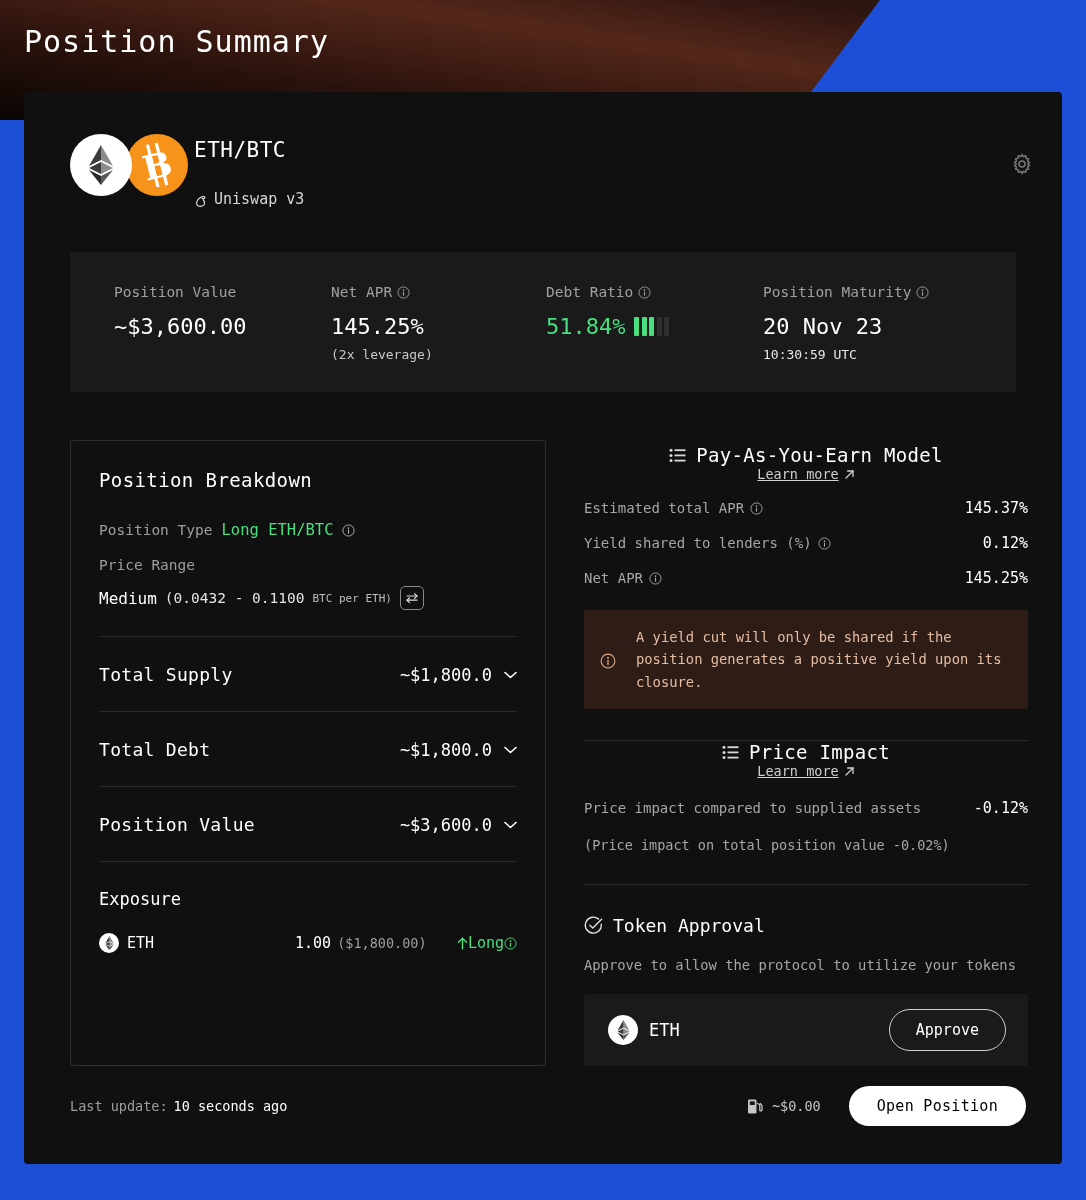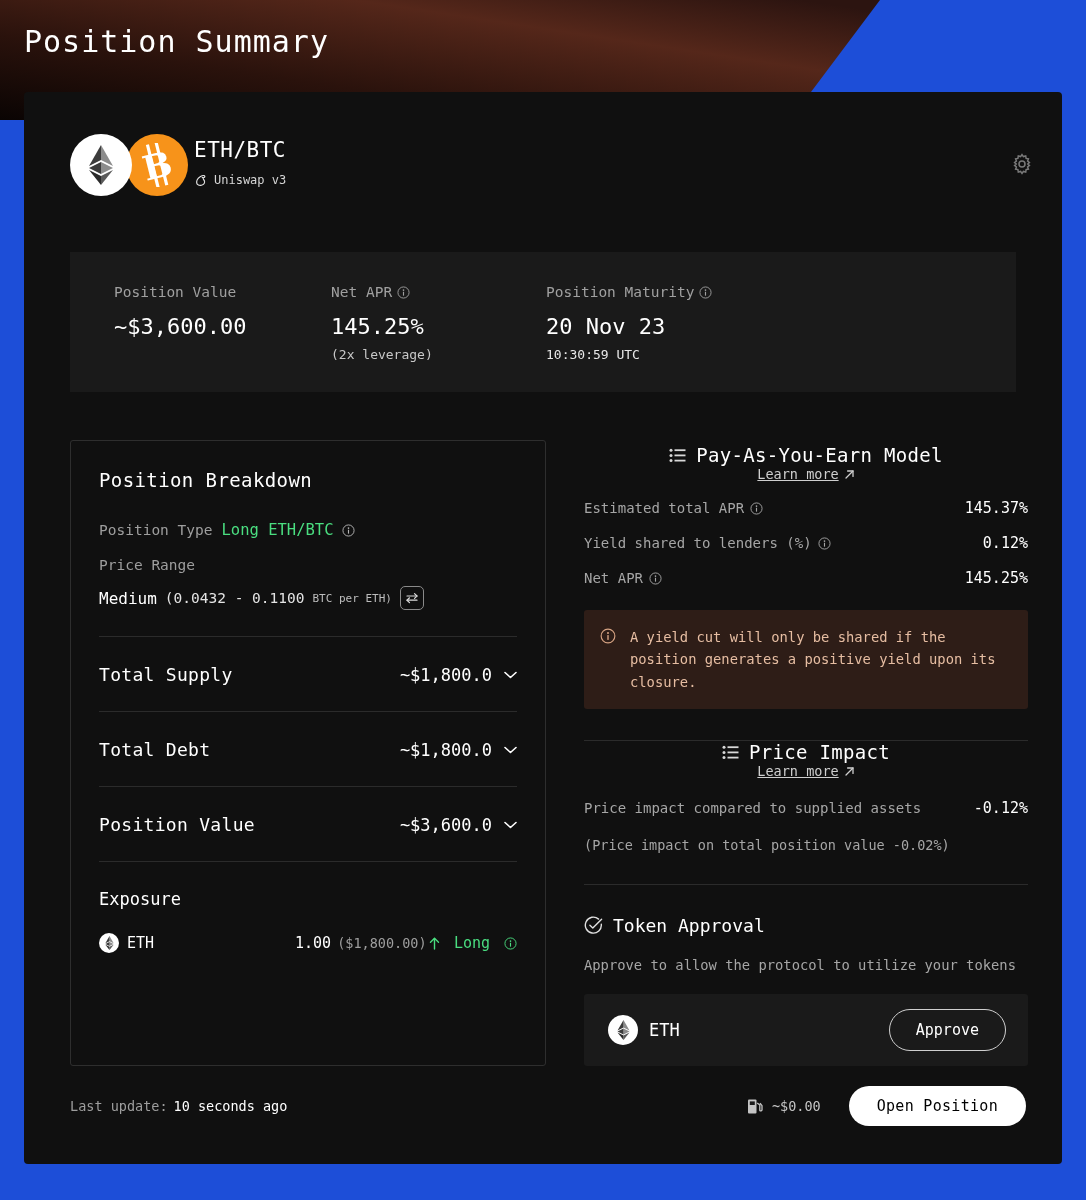--- a/index.html
+++ b/index.html
@@ -75,25 +75,25 @@
   .tok-eth { left: 0; background: #ffffff; z-index: 2; }
   .tok-btc { left: 56px; background: #f7931a; z-index: 1; }
 
   .pair-text { margin-left: 6px; padding-top: 4px; }
   .pair-name {
     font-size: 21px;
     color: #ffffff;
     letter-spacing: .5px;
   }
   .pair-proto {
-    margin-top: 11px;
-    font-size: 12px;
+    margin-top: 28px;
+    font-size: 15px;
     color: #d6d6d6;
     display: flex;
-    align-items: flex-start;
+    align-items: flex-end;
     gap: 6px;
   }
 
   .gear-btn {
     position: absolute;
     right: 28px; top: 60px;
     width: 24px; height: 24px;
     cursor: pointer;
     opacity: .55;
   }
@@ -251,21 +251,21 @@
     width: 20px; height: 20px; border-radius: 50%;
     background: #ffffff;
     display: flex; align-items: center; justify-content: center;
     flex: none;
   }
   .exposure-row .amt { font-size: 15px; color: #ffffff; }
   .exposure-row .usd { font-size: 13.5px; color: #9e9e9e; margin-left: 6px; }
   .exposure-row .dir {
     margin-left: auto;
     color: #4ade80;
-    display: flex; align-items: center; gap: 14px;
+    display: flex; align-items: center; gap: 0;
     font-size: 15px;
   }
 
   
   .right { width: 444px; padding-top: 4px; }
 
   .sec-head {
     display: flex;
     align-items: center;
     justify-content: space-between;
@@ -289,22 +289,22 @@
   }
   .kv .k { color: #a6a6a6; display: flex; align-items: center; gap: 6px; }
   .kv .v { color: #ffffff; font-size: 15px; }
 
   .notice {
     margin-top: 23px;
     background: #2e1d17;
     border-radius: 3px;
     padding: 16px 22px 16px 16px;
     display: flex;
-    gap: 14px;
-    align-items: flex-start;
+    gap: 20px;
+    align-items: center;
   }
   .notice .txt {
     font-size: 13.8px;
     line-height: 1.62;
     color: #e6bda2;
   }
 
   .hr { height: 1px; background: #2b2b2b; margin: 31px 0 0 0; }
 
   .sec2 { }
@@ -456,20 +456,40 @@
             <circle cx="7" cy="4.4" r="0.9" fill="#a0a0a0"></circle>
             <rect x="6.4" y="6.2" width="1.2" height="4.2" fill="#a0a0a0"></rect>
           </svg>
         </div>
         <div class="stat-value">
           <span>145.25%</span>
         </div>
         <div class="stat-sub">(2x leverage)</div>
       </div>
 
+      <div class="stat">
+        <div class="stat-label">
+          <span>Debt Ratio</span>
+          <svg class="info-i" viewBox="0 0 14 14">
+            <circle cx="7" cy="7" r="6" fill="none" stroke="#a0a0a0" stroke-width="1"></circle>
+            <circle cx="7" cy="4.4" r="0.9" fill="#a0a0a0"></circle>
+            <rect x="6.4" y="6.2" width="1.2" height="4.2" fill="#a0a0a0"></rect>
+          </svg>
+        </div>
+        <div class="stat-value green">
+          <span>51.84%</span>
+          <span class="ratio-bars">
+            <i></i>
+            <i></i>
+            <i></i>
+            <i class="off"></i>
+            <i class="off"></i>
+          </span>
+        </div>
+      </div>
 
       <div class="stat">
         <div class="stat-label">
           <span>Position Maturity</span>
           <svg class="info-i" viewBox="0 0 14 14">
             <circle cx="7" cy="7" r="6" fill="none" stroke="#a0a0a0" stroke-width="1"></circle>
             <circle cx="7" cy="4.4" r="0.9" fill="#a0a0a0"></circle>
             <rect x="6.4" y="6.2" width="1.2" height="4.2" fill="#a0a0a0"></rect>
           </svg>
         </div>

